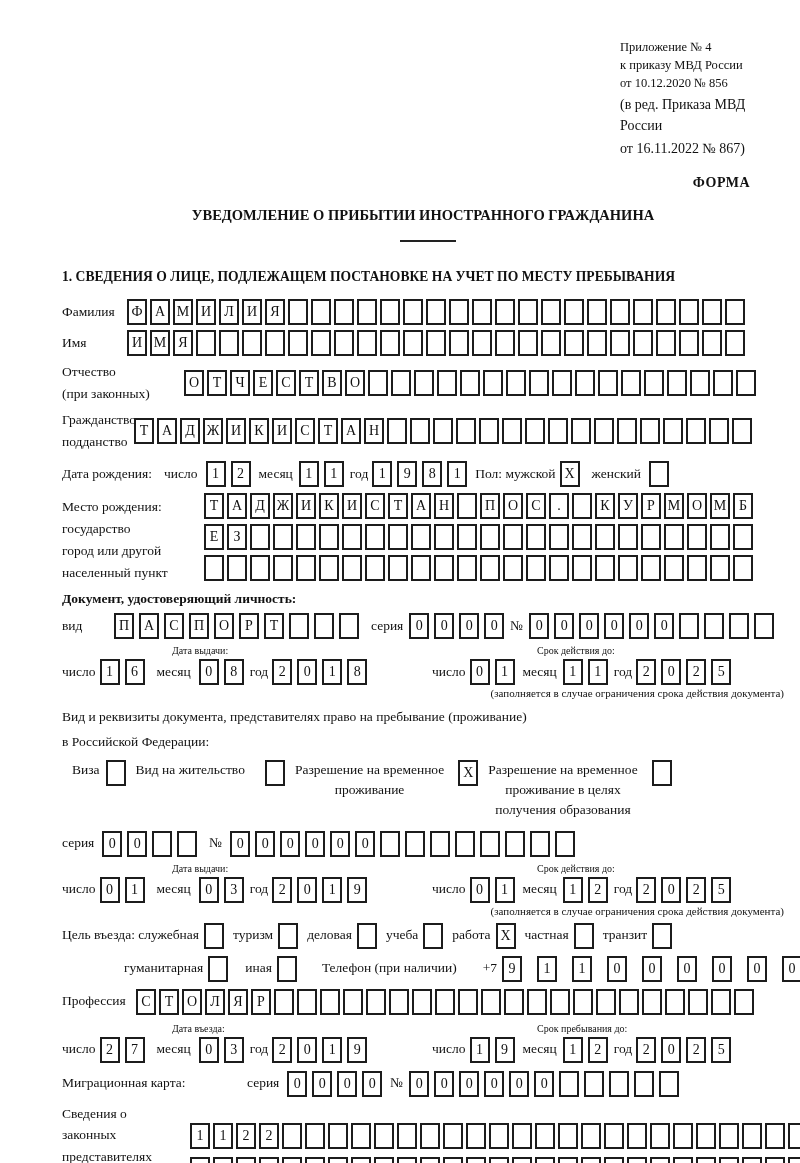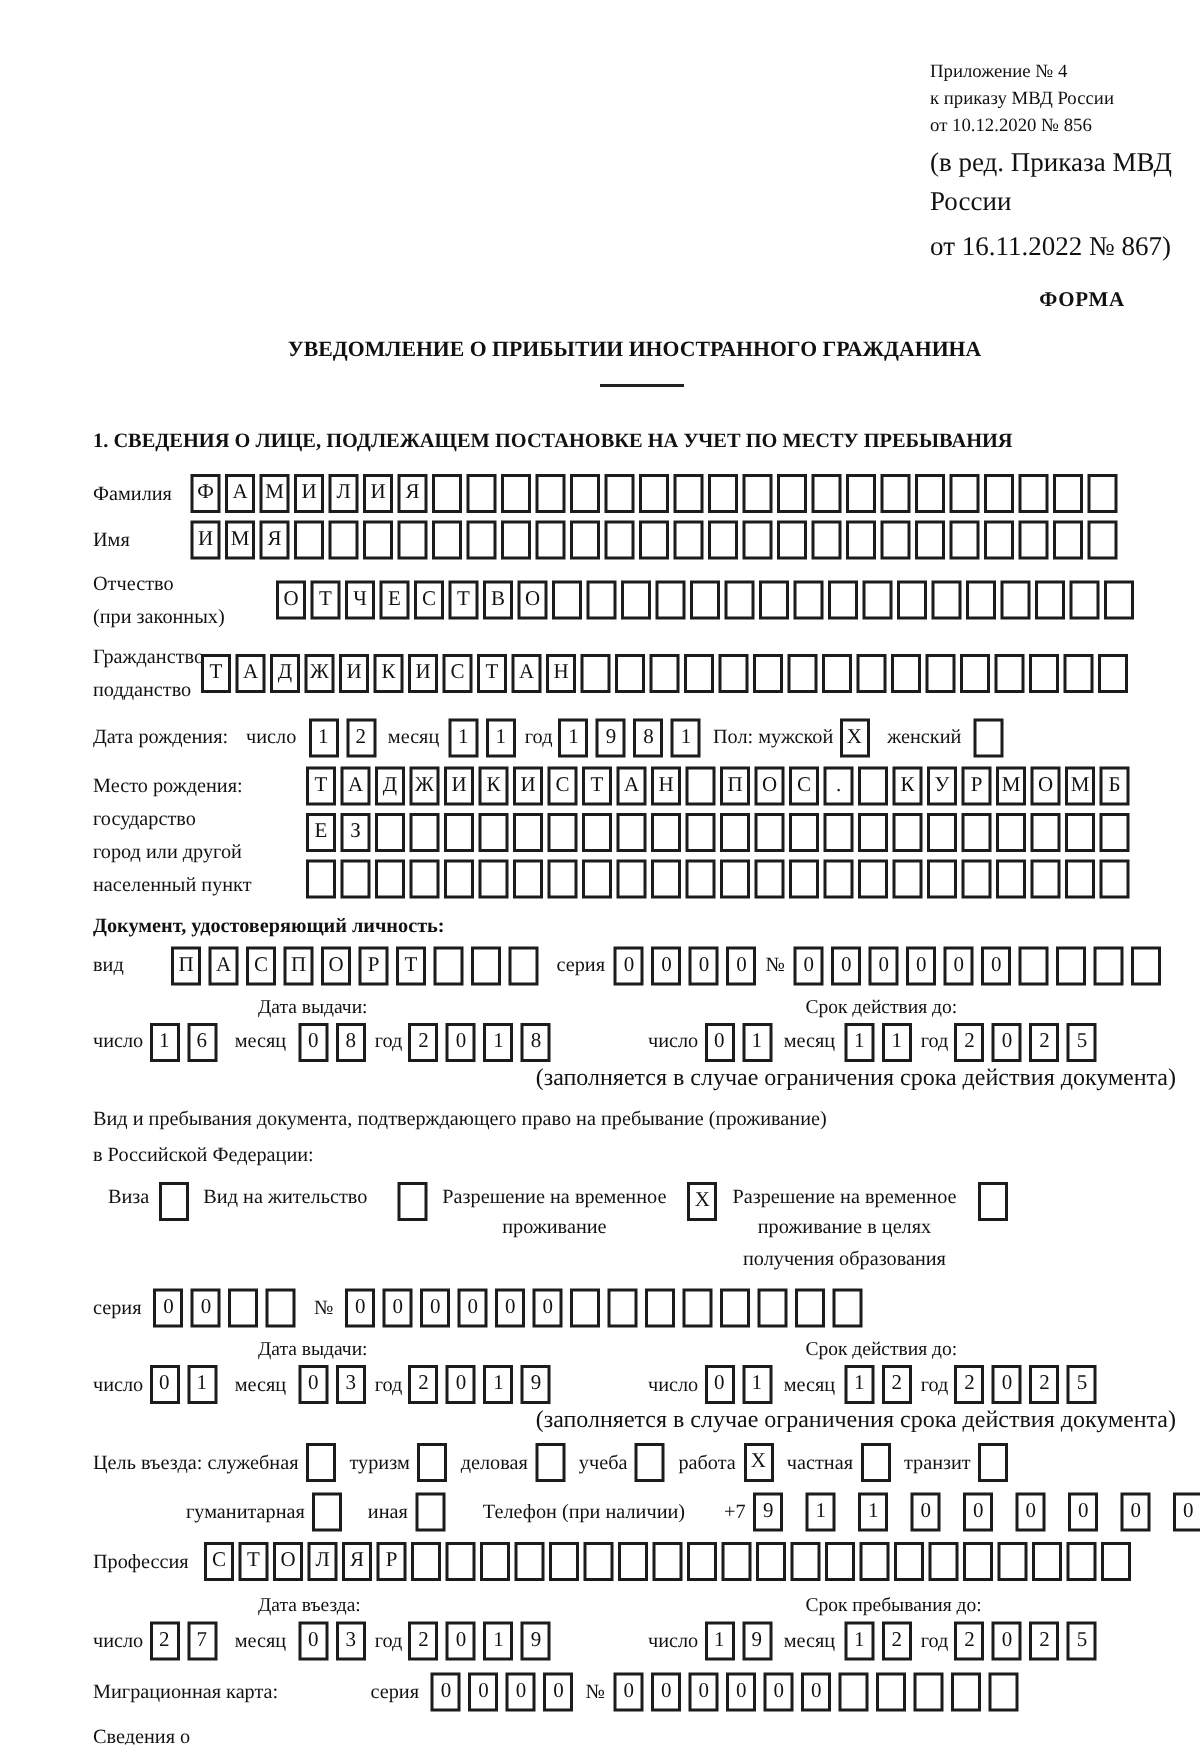--- a/index.html
+++ b/index.html
@@ -2,21 +2,21 @@
 <html><head>
 <meta charset="utf-8">
 <style>
   html,body{margin:0;padding:0;background:#fff;}
   body{width:800px;height:1163px;overflow:hidden;
        font-family:"Liberation Serif","DejaVu Serif",serif;color:#111;}
   .page{box-sizing:border-box;width:800px;height:1163px;padding:38px 16px 20px 62px;}
 
   
   .hdr{margin-left:558px;font-size:12.5px;line-height:1.45;}
-  .hdr .sub{font-size:18px;margin-top:3px;}
+  .hdr .sub{font-size:14px;margin-top:3px;}
   .forma{text-align:right;padding-right:34px;font-weight:bold;font-size:14px;margin-top:16px;letter-spacing:.5px;}
 
   
   .title{text-align:center;font-weight:bold;font-size:14.5px;line-height:1.5;margin-top:14px;}
   .title-blank{display:inline-block;width:56px;border-bottom:2px solid #222;margin-left:10px;height:12px;}
   .sec-head{font-weight:bold;font-size:13.6px;margin-top:20px;margin-bottom:14px;}
 
   
   .row{display:flex;align-items:center;margin-bottom:5px;}
   .vcenter{align-items:center;}
@@ -36,25 +36,25 @@
   .w142{width:142px;flex:0 0 142px;}.ml6{margin-left:6px;}.ml8{margin-left:8px;}.ml12{margin-left:12px;}
   .ml16{margin-left:16px;}.ml20{margin-left:20px;}.ml28{margin-left:28px;}
   .mr4{margin-right:4px;}.mr6{margin-right:6px;}.mr8{margin-right:8px;}
 
   .center-head{font-weight:bold;font-size:13.5px;margin:4px 0 6px 0;}
 
   
   .datepair{display:flex;margin-bottom:2px;}
   .dp-col{display:flex;flex-direction:column;}
   .dp-col.left{width:370px;flex:0 0 370px;}
-  .dp-head{font-size:13px;margin-bottom:3px;}
+  .dp-head{font-size:10px;margin-bottom:3px;}
   .dp-head.lefth{margin-left:110px;}
   .dp-head.righth{margin-left:105px;}
   .dline{display:flex;align-items:center;}
-  .note-right{font-size:16px;text-align:right;margin:2px 0 6px 0;white-space:nowrap;}
+  .note-right{font-size:11px;text-align:right;margin:2px 0 6px 0;white-space:nowrap;}
 
   .plain{font-size:13.5px;line-height:1.8;}
 
   
   .permits{display:flex;align-items:flex-start;margin:6px 0 10px 0;}
   .permits .grp{display:flex;align-items:flex-start;margin-left:10px;}
   .permits .txt{font-size:13.5px;text-align:center;line-height:1.5;}
 
   .purpose{display:flex;align-items:center;margin-bottom:7px;flex-wrap:nowrap;}
   .purpose .lbl{margin-right:5px;}
@@ -412,21 +412,21 @@
             <span class="cell">0</span>
             <span class="cell">2</span>
             <span class="cell">5</span>
           </span>
       </div>
     </div>
   </div>
   <div class="note-right">(заполняется в случае ограничения срока действия документа)</div>
 
   <div class="plain">
-    <span>Вид и пребывания документа, подтверждающего право на пребывание (проживание)</span><br>
+    <span>Вид и реквизиты документа, представителях право на пребывание (проживание)</span><br>
     <span>в Российской Федерации:</span>
   </div>
 
   <div class="permits">
     <div class="grp">
       <span class="txt mr6">Виза</span>
       <span class="cell"></span>
     </div>
     <div class="grp ml28">
       <span class="txt mr8">Вид на жительство</span>

